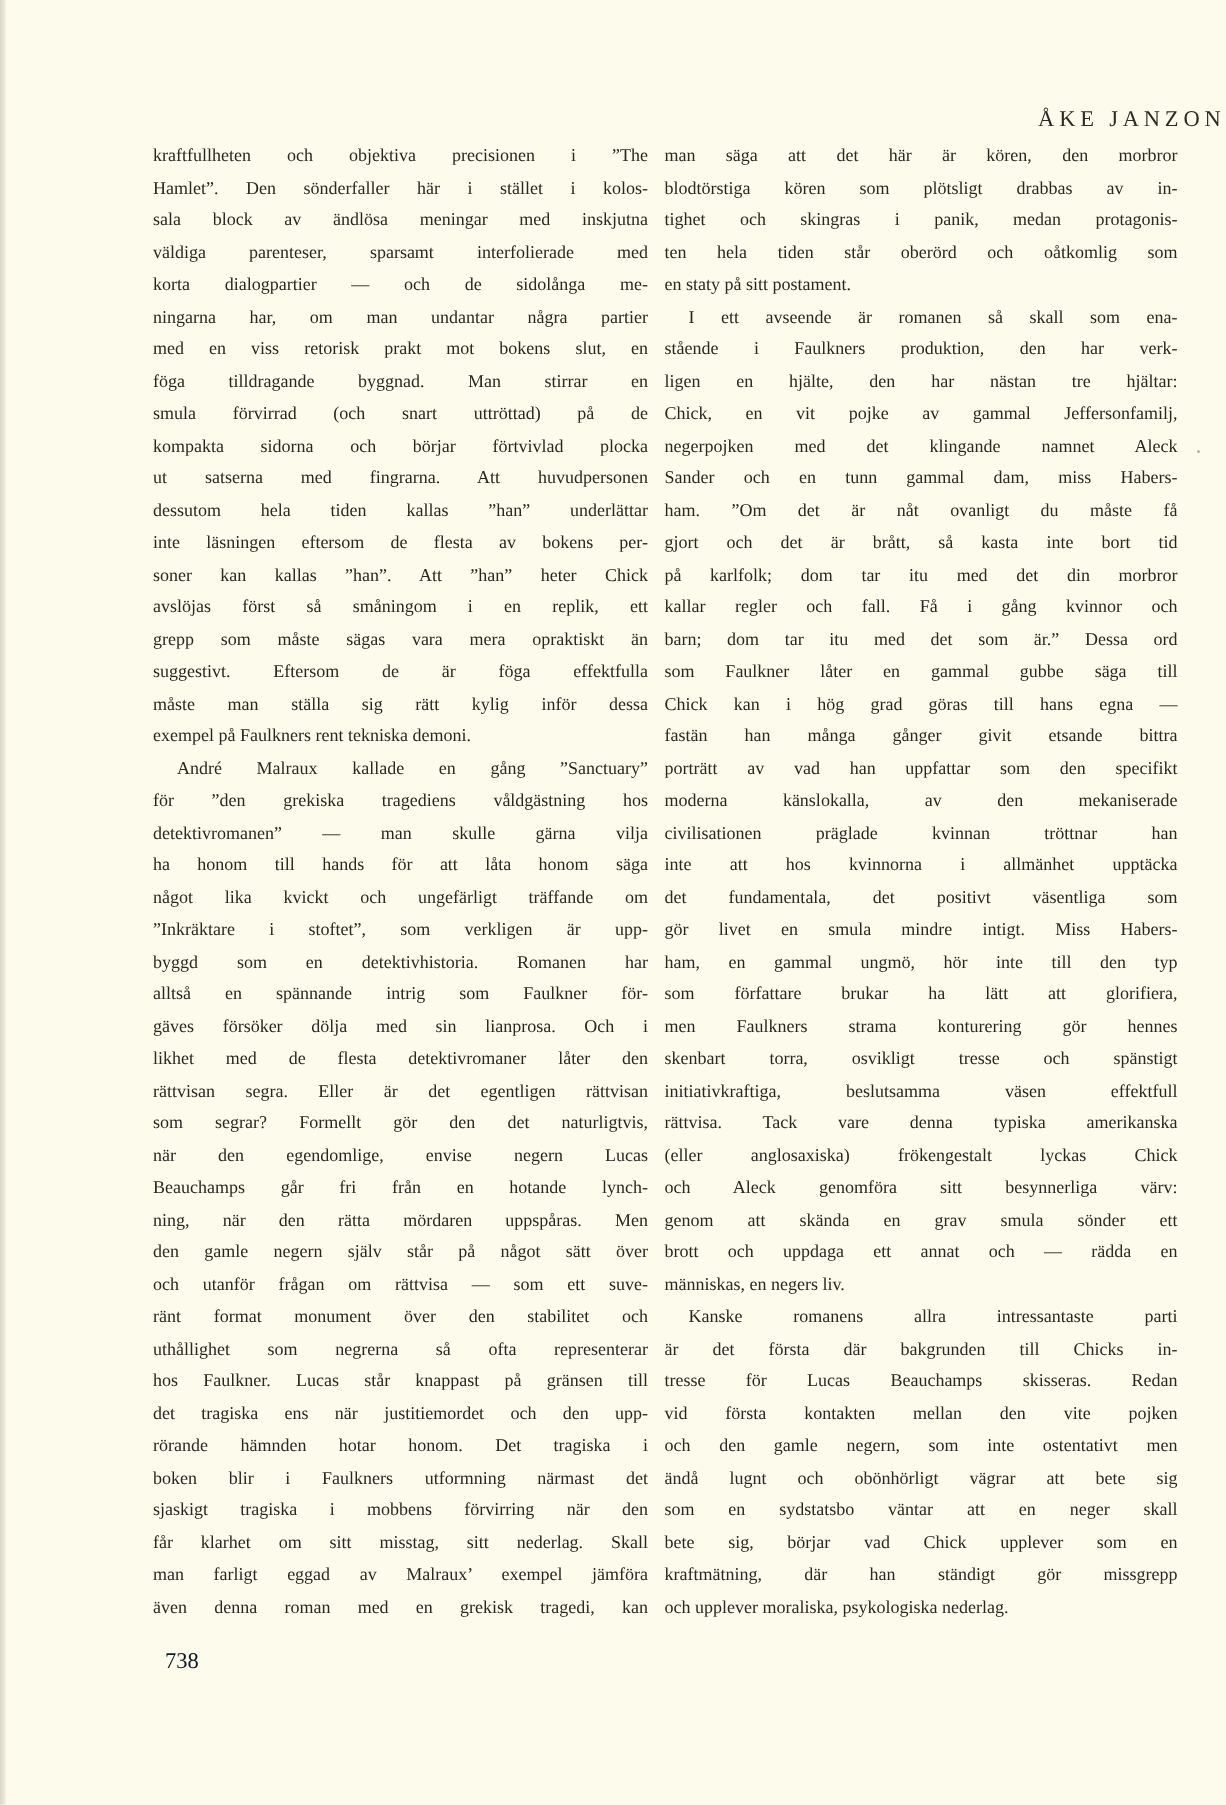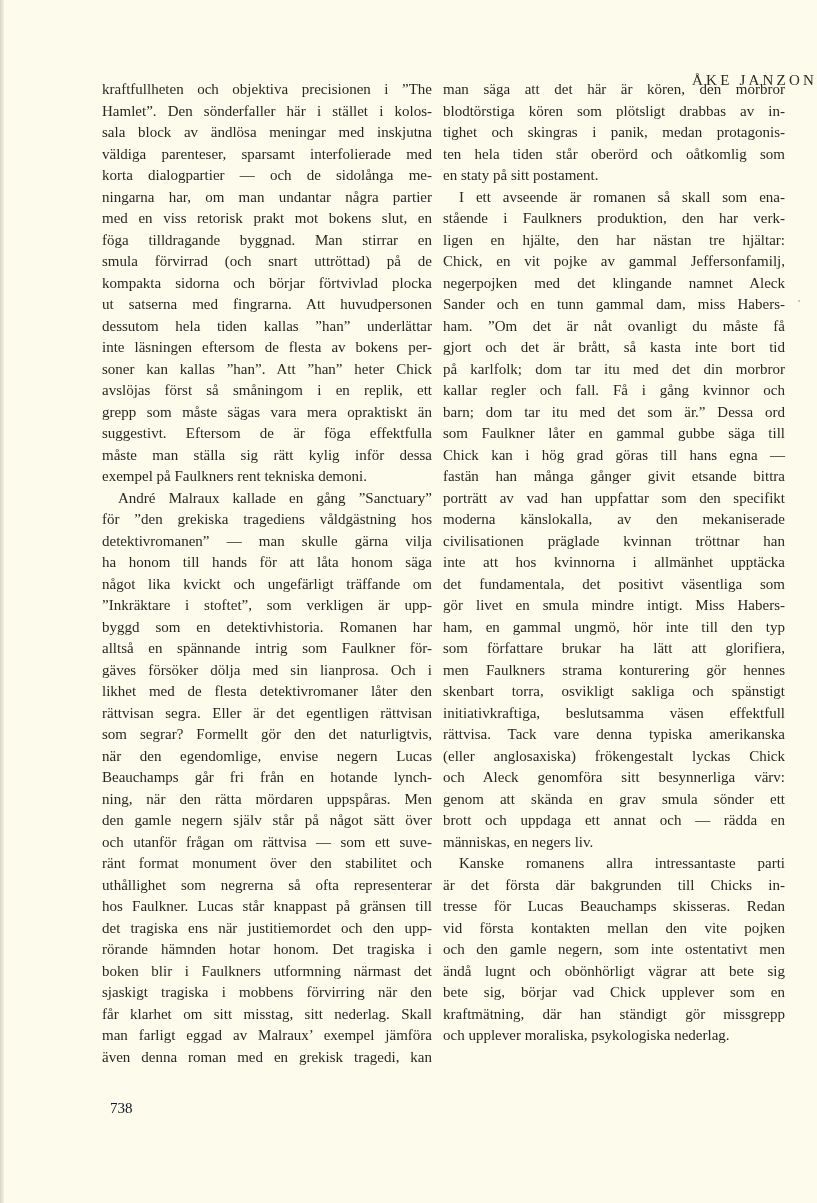--- a/index.html
+++ b/index.html
@@ -27,23 +27,23 @@
       left: 0;
       width: 817px;
       text-align: right;
       font-family: "Liberation Serif", serif;
       font-size: 15px;
       letter-spacing: 3.2px;
       color: #2e2a25;
     }
     .column {
       position: absolute;
-      top: 79px;
+      top: 93px;
       font-family: "Liberation Serif", serif;
-      font-size: 15px;
+      font-size: 12px;
       line-height: 21.5px;
     }
     .col-left { left: 102px; width: 330px; }
     .col-right { left: 443px; width: 342px; }
     .line {
       display: block;
       white-space: nowrap;
       text-align: justify;
       text-align-last: justify;
       height: 21.5px;
@@ -151,34 +151,35 @@
     <span class="line">fastän han många gånger givit etsande bittra</span>
     <span class="line">porträtt av vad han uppfattar som den specifikt</span>
     <span class="line">moderna känslokalla, av den mekaniserade</span>
     <span class="line">civilisationen präglade kvinnan tröttnar han</span>
     <span class="line">inte att hos kvinnorna i allmänhet upptäcka</span>
     <span class="line">det fundamentala, det positivt väsentliga som</span>
     <span class="line">gör livet en smula mindre intigt. Miss Habers-</span>
     <span class="line">ham, en gammal ungmö, hör inte till den typ</span>
     <span class="line">som författare brukar ha lätt att glorifiera,</span>
     <span class="line">men Faulkners strama konturering gör hennes</span>
-    <span class="line">skenbart torra, osvikligt sakliga och spänstigt</span>
+    <span class="line">skenbart torra, osvikligt tresse och spänstigt</span>
     <span class="line">initiativkraftiga, beslutsamma väsen effektfull</span>
     <span class="line">rättvisa. Tack vare denna typiska amerikanska</span>
     <span class="line">(eller anglosaxiska) frökengestalt lyckas Chick</span>
     <span class="line">och Aleck genomföra sitt besynnerliga värv:</span>
     <span class="line">genom att skända en grav smula sönder ett</span>
     <span class="line">brott och uppdaga ett annat och — rädda en</span>
     <span class="line last">människas, en negers liv.</span>
     <span class="line indent">Kanske romanens allra intressantaste parti</span>
     <span class="line">är det första där bakgrunden till Chicks in-</span>
     <span class="line">tresse för Lucas Beauchamps skisseras. Redan</span>
     <span class="line">vid första kontakten mellan den vite pojken</span>
     <span class="line">och den gamle negern, som inte ostentativt men</span>
     <span class="line">ändå lugnt och obönhörligt vägrar att bete sig</span>
+    <span class="line">som en sydstatsbo väntar att en neger skall</span>
     <span class="line">bete sig, börjar vad Chick upplever som en</span>
     <span class="line">kraftmätning, där han ständigt gör missgrepp</span>
     <span class="line last">och upplever moraliska, psykologiska nederlag.</span>
   </div>
 
 <div class="speck"></div>
 
 <div class="page-number">738</div>
 
 </body></html>

